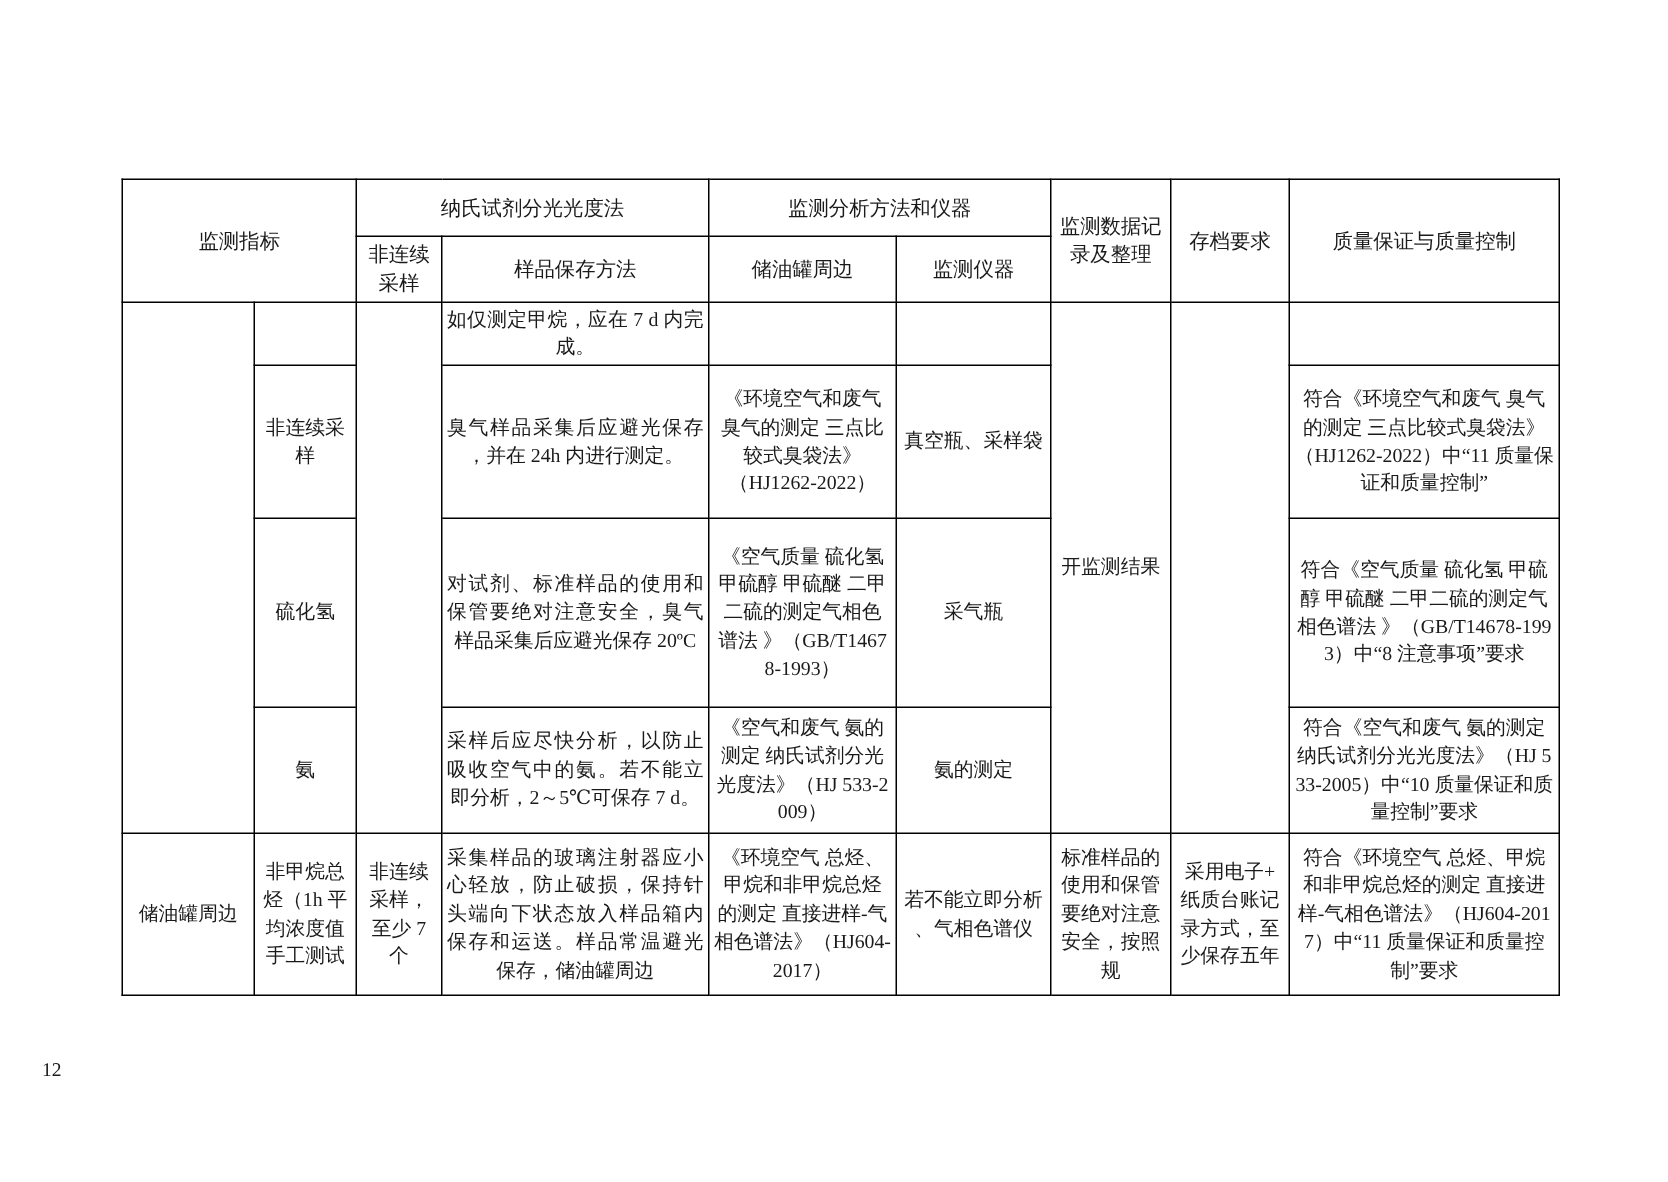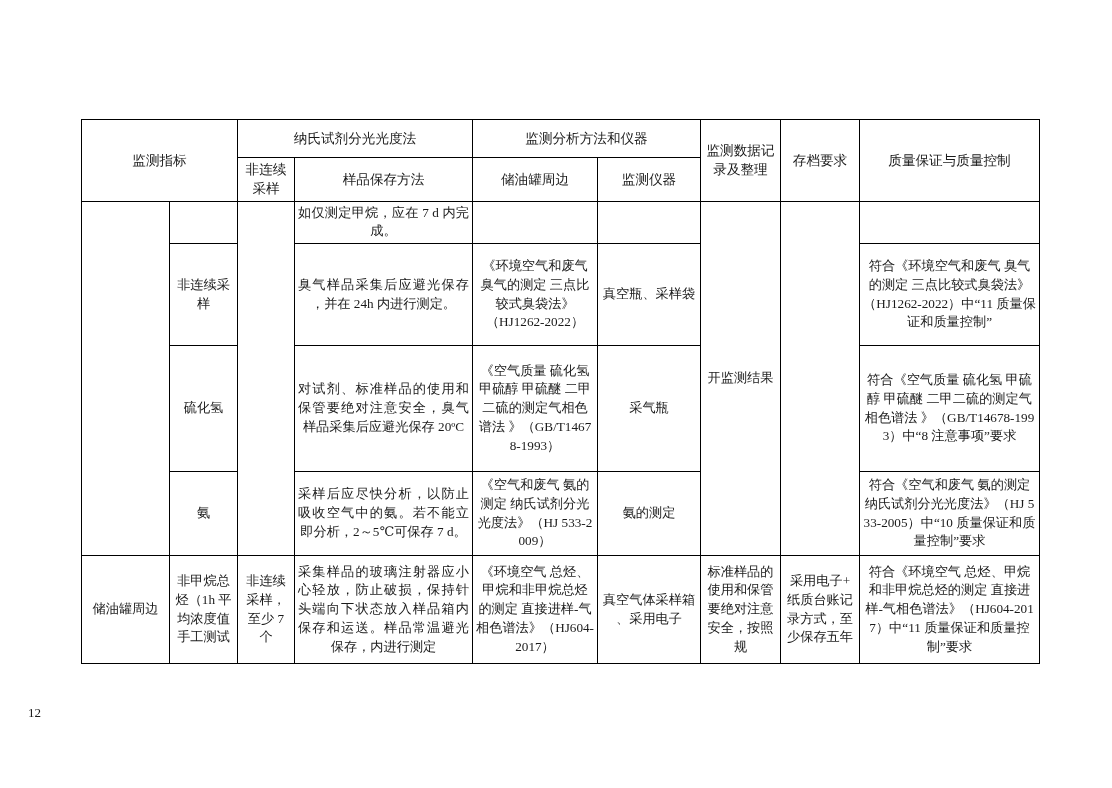--- a/index.html
+++ b/index.html
@@ -230,27 +230,27 @@
           <td>
               <span class="cell-text">储油罐周边</span>
             </td>
           <td>
               <span class="cell-text">非甲烷总烃（1h 平均浓度值手工测试</span>
             </td>
           <td>
               <span class="cell-text">非连续采样，至少 7 个</span>
             </td>
           <td class="just-cell">
-              <span class="cell-text">采集样品的玻璃注射器应小心轻放，防止破损，保持针头端向下状态放入样品箱内保存和运送。样品常温避光保存，内进行测定</span>
+              <span class="cell-text">采集样品的玻璃注射器应小心轻放，防止破损，保持针头端向下状态放入样品箱内保存和运送。样品常温避光保存，储油罐周边</span>
             </td>
           <td>
               <span class="cell-text">《环境空气 总烃、甲烷和非甲烷总烃的测定 直接进样-气相色谱法》（HJ604-2017）</span>
             </td>
           <td>
-              <span class="cell-text">真空气体采样箱、采用电子</span>
+              <span class="cell-text">若不能立即分析、气相色谱仪</span>
             </td>
           <td>
               <span class="cell-text">标准样品的使用和保管要绝对注意安全，按照规</span>
             </td>
           <td>
               <span class="cell-text">采用电子+纸质台账记录方式，至少保存五年</span>
             </td>
           <td>
               <span class="cell-text">符合《环境空气 总烃、甲烷和非甲烷总烃的测定 直接进样-气相色谱法》（HJ604-2017）中“11 质量保证和质量控制”要求</span>
             </td>

